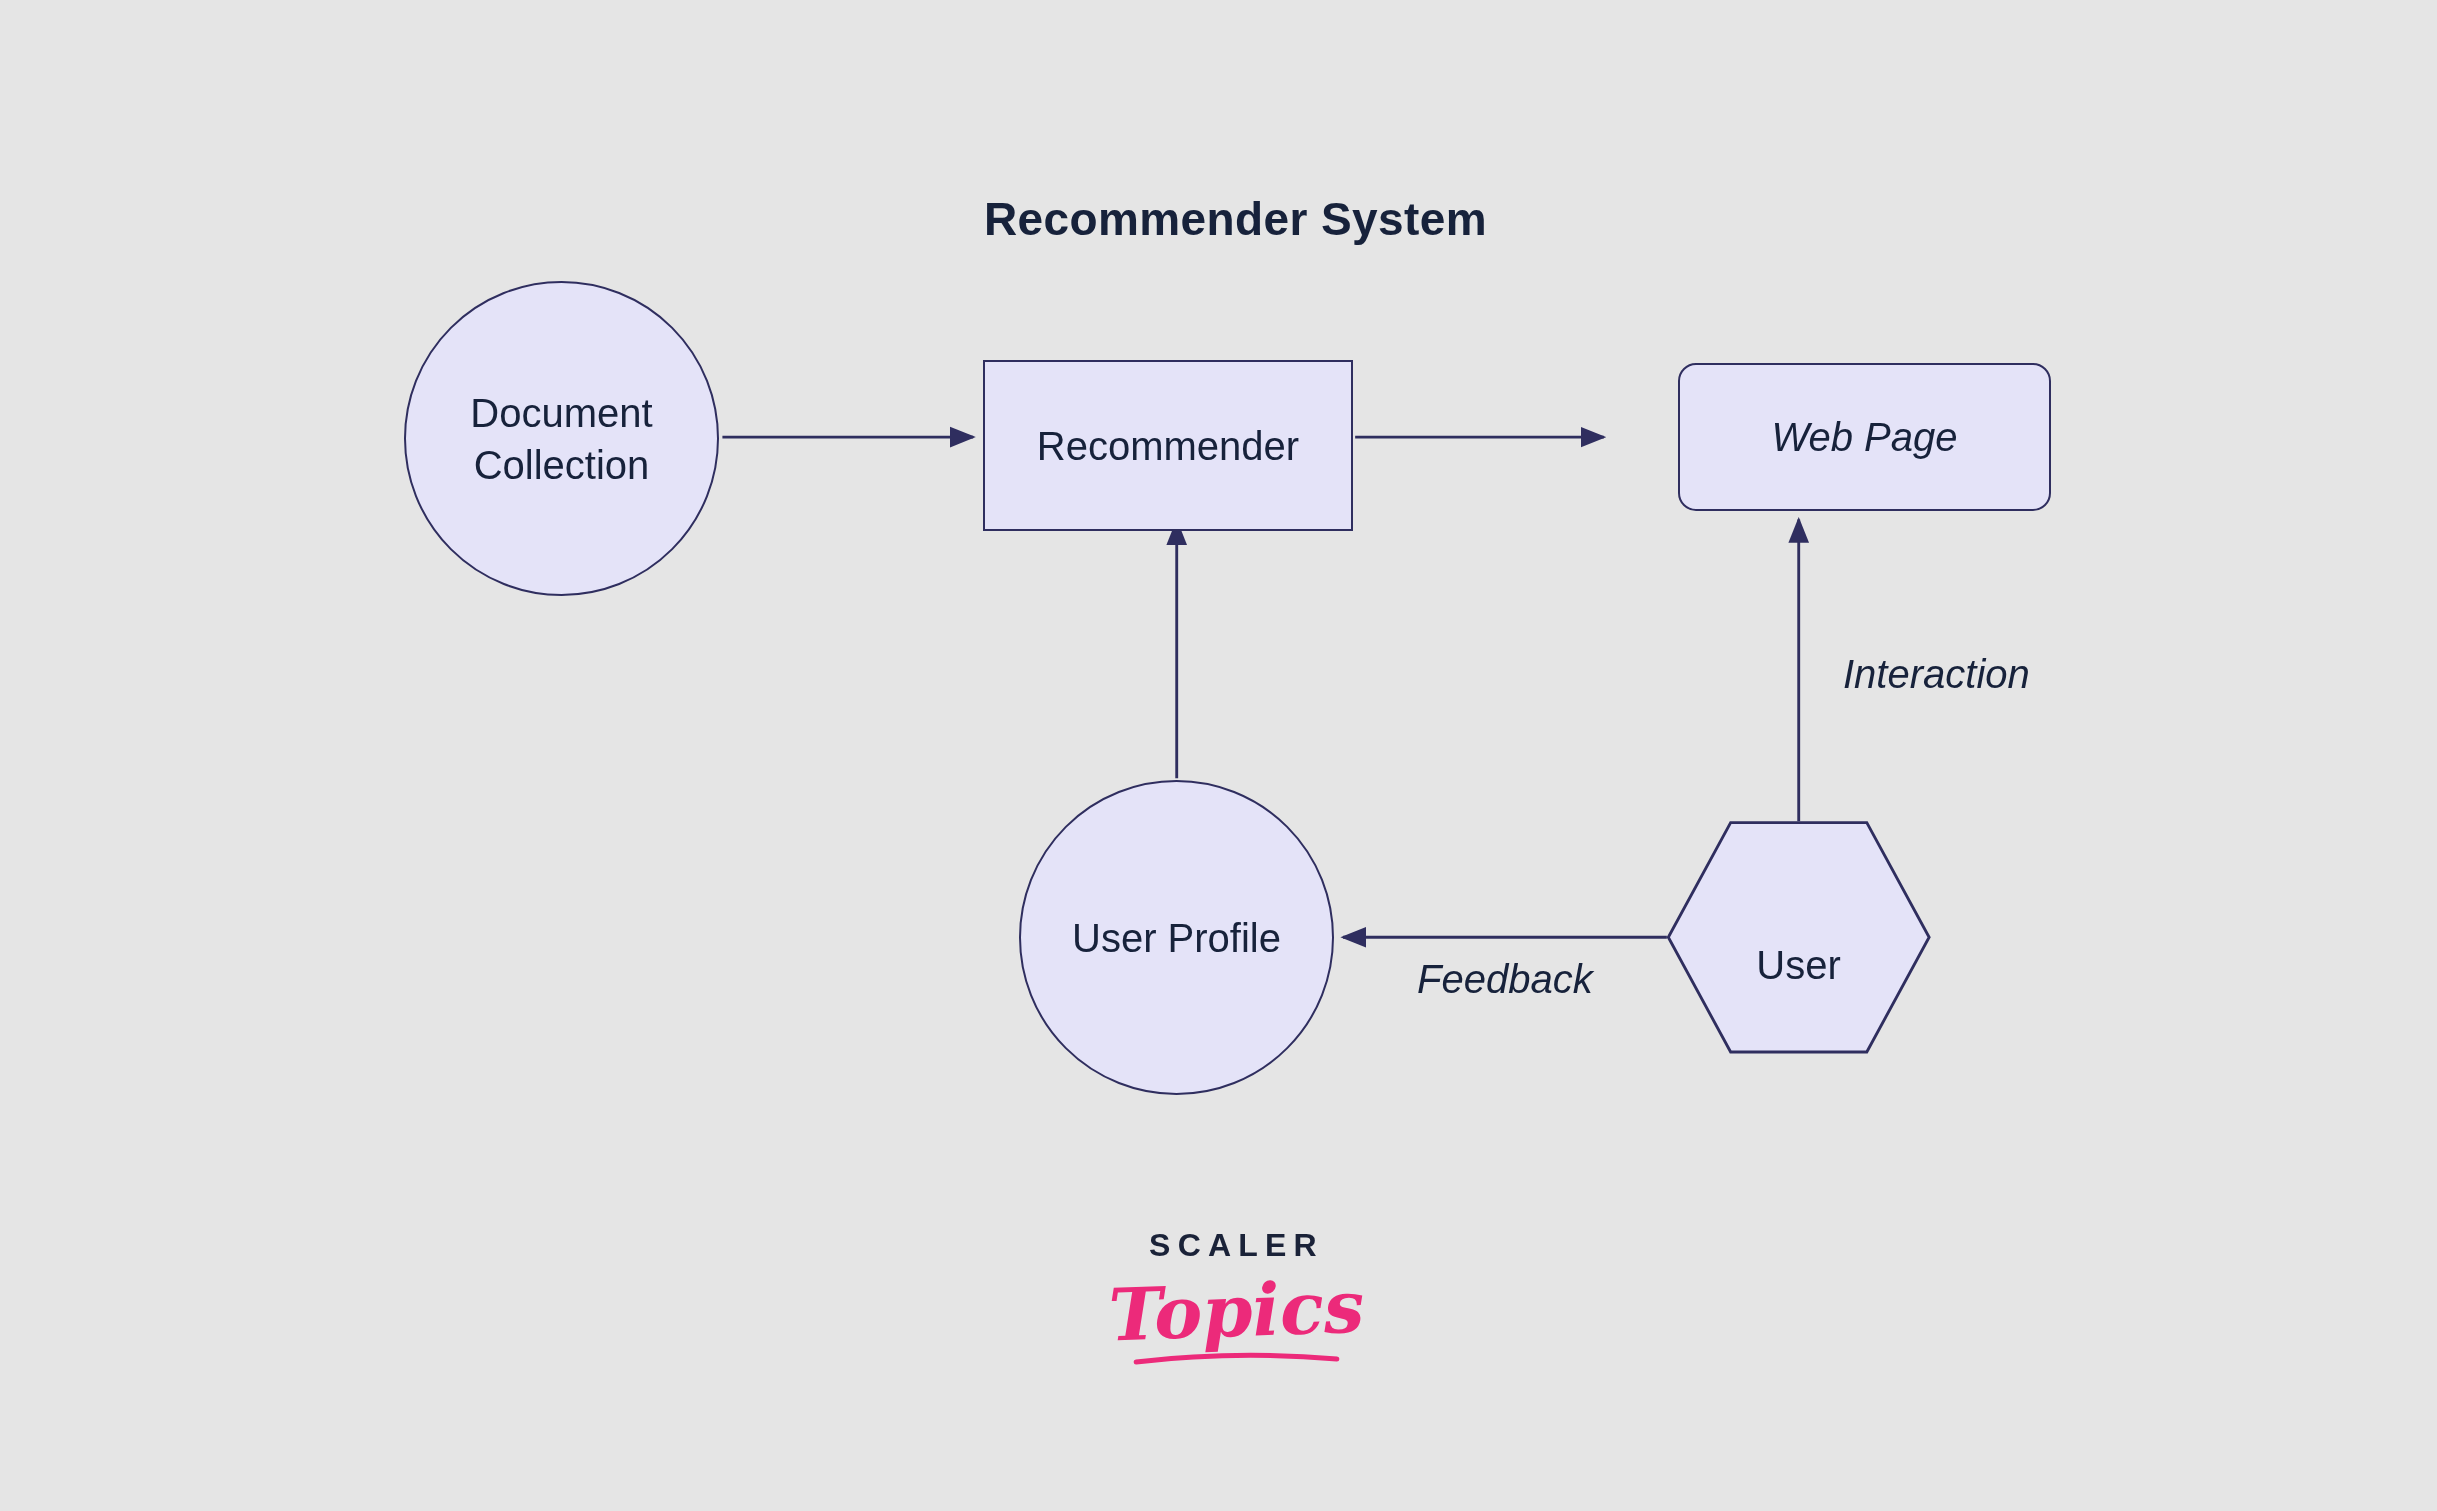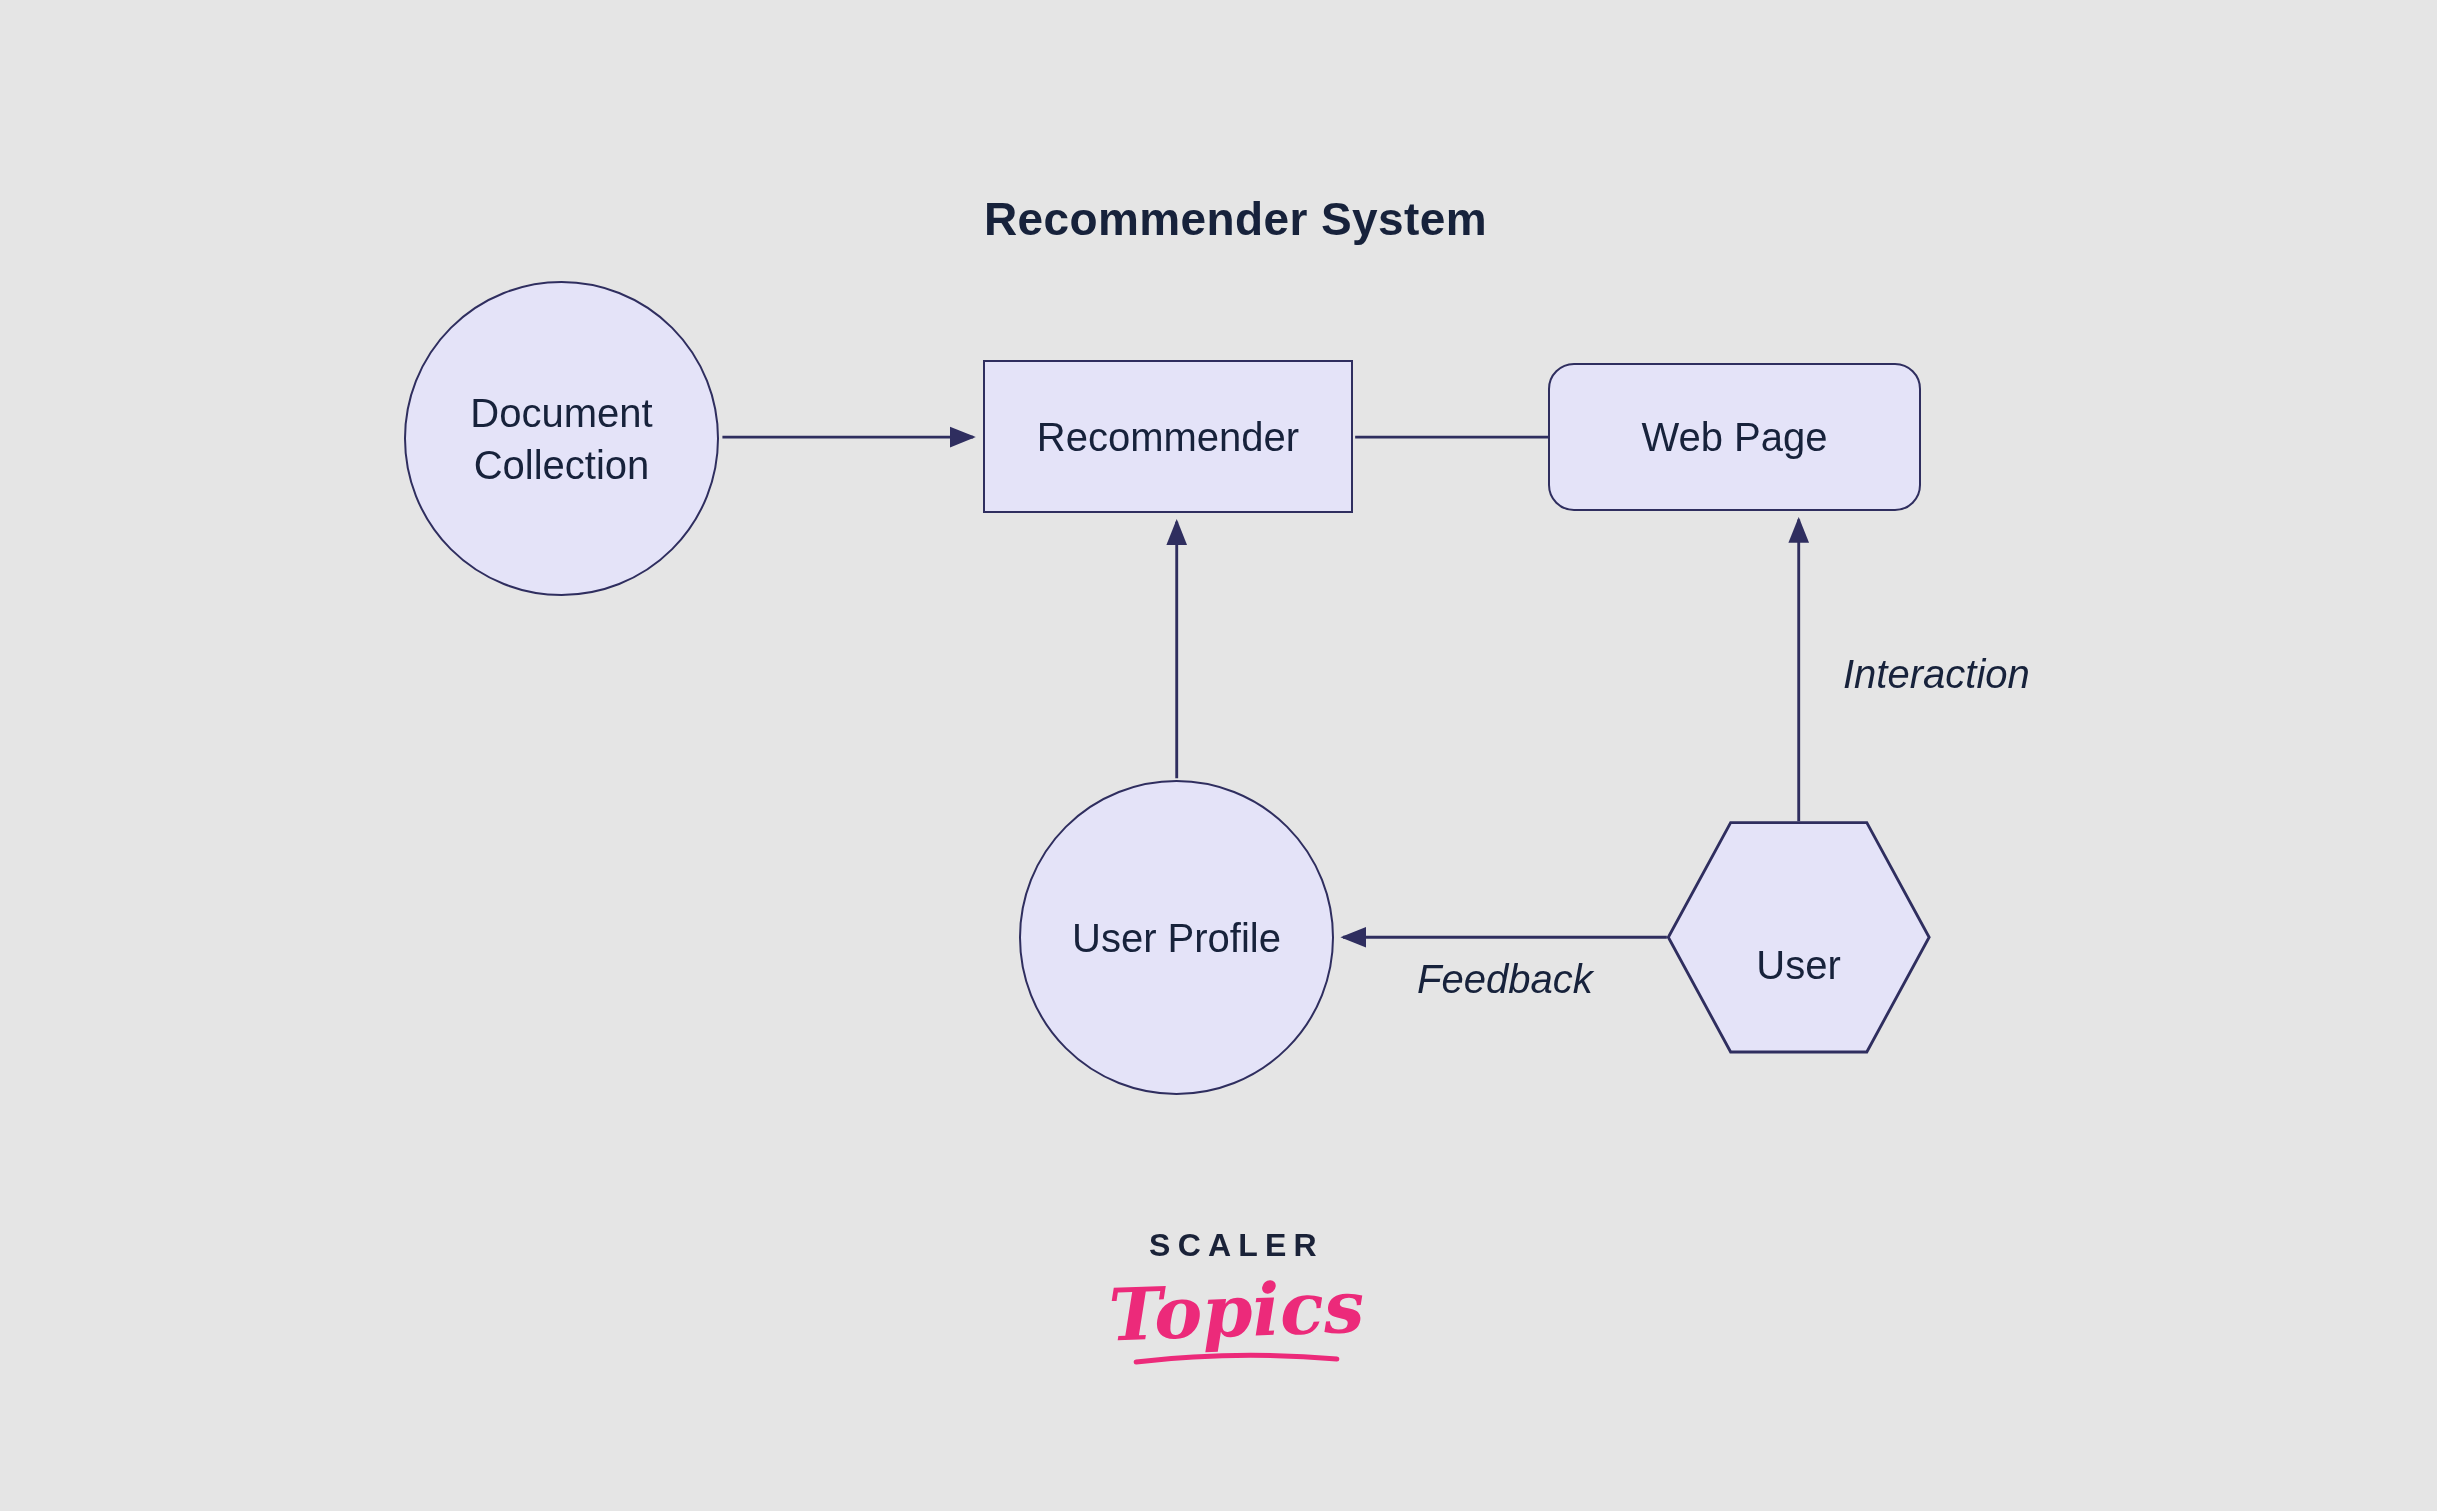--- a/index.html
+++ b/index.html
@@ -39,22 +39,22 @@
     justify-content: center;
     text-align: center;
     background: #e4e3f8;
     border: 2.9px solid #2f2e5f;
     font-size: 40px;
     color: #17223b;
     line-height: 1.3;
   }
   .node.circle { border-radius: 50%; }
   .node.doc   { left: 404px;  top: 281px;  width: 315px; height: 315px; padding: 0 29px; }
-  .node.rect  { left: 983px; top: 360px;  width: 370px; height: 153px; }
-  .node.round { left: 1548px; top: 363px;  width: 373px; height: 148px; border-radius: 26px; }
+  .node.rect  { left: 983px; top: 360px;  width: 370px; height: 171px; }
+  .node.round { left: 1678px; top: 363px;  width: 373px; height: 148px; border-radius: 18px; font-style: italic; }
   .node.prof  { left: 1019px; top: 780px; width: 315px; height: 315px; padding: 0 29px; }
   .hex-label {
     position: absolute;
     left: 1668px; top: 823px;
     width: 261px; height: 229px;
     display: flex;
     align-items: center;
     justify-content: center;
     font-size: 40px;
     color: #17223b;

